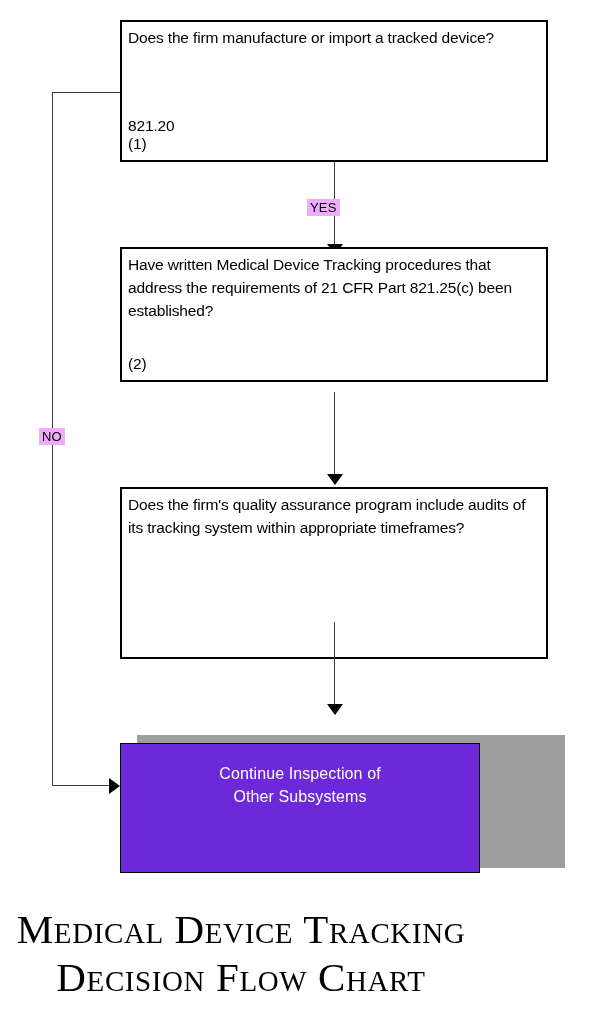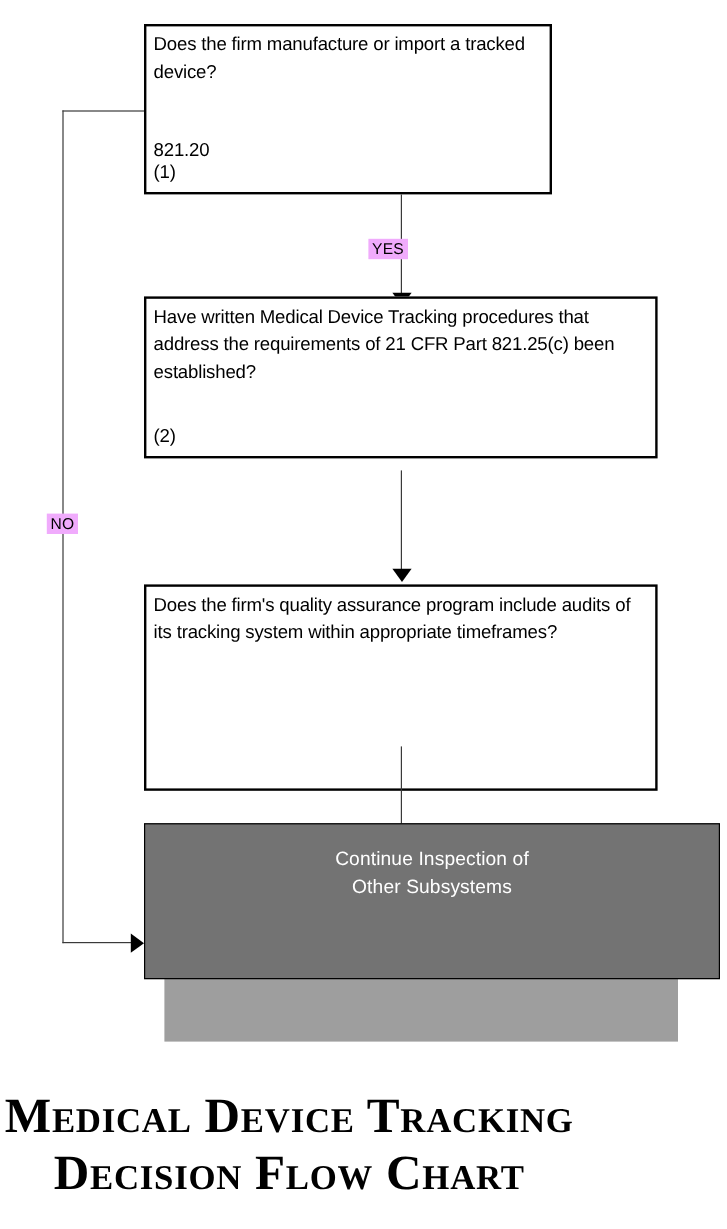--- a/index.html
+++ b/index.html
@@ -117,40 +117,40 @@
     white-space: nowrap;
   }
 
   
   #chart-title {
     position: absolute;
     left: 0;
     width: 482px;
     text-align: center;
     font-family: "Liberation Serif", serif;
-    font-weight: bold;
+    font-weight: normal;
     font-variant: small-caps;
     color: #000000;
   }
   .title-line { display: block; }
   #title-line-1 { font-size: 41px; line-height: 1.18; letter-spacing: 0.6px; }
   #title-line-2 { font-size: 41px; line-height: 1.18; letter-spacing: 0.6px; }
 </style>
 </head>
 <body>
 
 <div id="flow-root">
 
   <div class="conn-h" style="left:52px; top:92px; width:69px;"></div>
   <div class="conn-v" style="left:52px; top:92px; height:694px;"></div>
   <div class="conn-h" style="left:52px; top:785px; width:58px;"></div>
   <div class="arrow-right" style="left:109px; top:778px;"></div>
   <div class="edge-label" style="left:39px; top:428px;">NO</div>
 
-  <div class="decision-box" style="left:120px; top:20px; width:340px; height:142px;">
+  <div class="decision-box" style="left:120px; top:20px; width:428px; height:142px;">
     <div class="box-question">Does the firm manufacture or import a tracked device?</div>
     <div class="box-footer">
       <span class="box-cite">821.20</span>
       <span class="box-num">(1)</span>
     </div>
   </div>
 
   <div class="conn-v" style="left:334px; top:162px; height:84px;"></div>
   <div class="arrow-down" style="left:327px; top:244px;"></div>
   <div class="edge-label" style="left:307px; top:199px;">YES</div>
@@ -166,21 +166,21 @@
   <div class="arrow-down" style="left:327px; top:474px;"></div>
 
   <div class="decision-box" style="left:120px; top:487px; width:428px; height:172px;">
     <div class="box-question">Does the firm's quality assurance program include audits of its tracking system within appropriate timeframes?</div>
   </div>
 
   <div class="conn-v" style="left:334px; top:622px; height:84px;"></div>
   <div class="arrow-down" style="left:327px; top:704px;"></div>
 
   <div class="terminal-shadow" style="left: 137px; top: 735px; width: 428px; height: 133px; background: rgb(158, 158, 158);"></div>
-  <div class="terminal-box" style="left:120px; top:686px; width:480px; height:130px; background:#737373;">
+  <div class="terminal-box" style="left:120px; top:743px; width:360px; height:130px; background:#6d28d9;">
     <div class="terminal-label" style="color: rgb(255, 255, 255);">
       <span>Continue Inspection of</span><br>
       <span>Other Subsystems</span>
     </div>
   </div>
 
   <div id="chart-title" style="top:905px;">
     <span class="title-line" id="title-line-1">Medical Device Tracking</span>
     <span class="title-line" id="title-line-2">Decision Flow Chart</span>
   </div>

